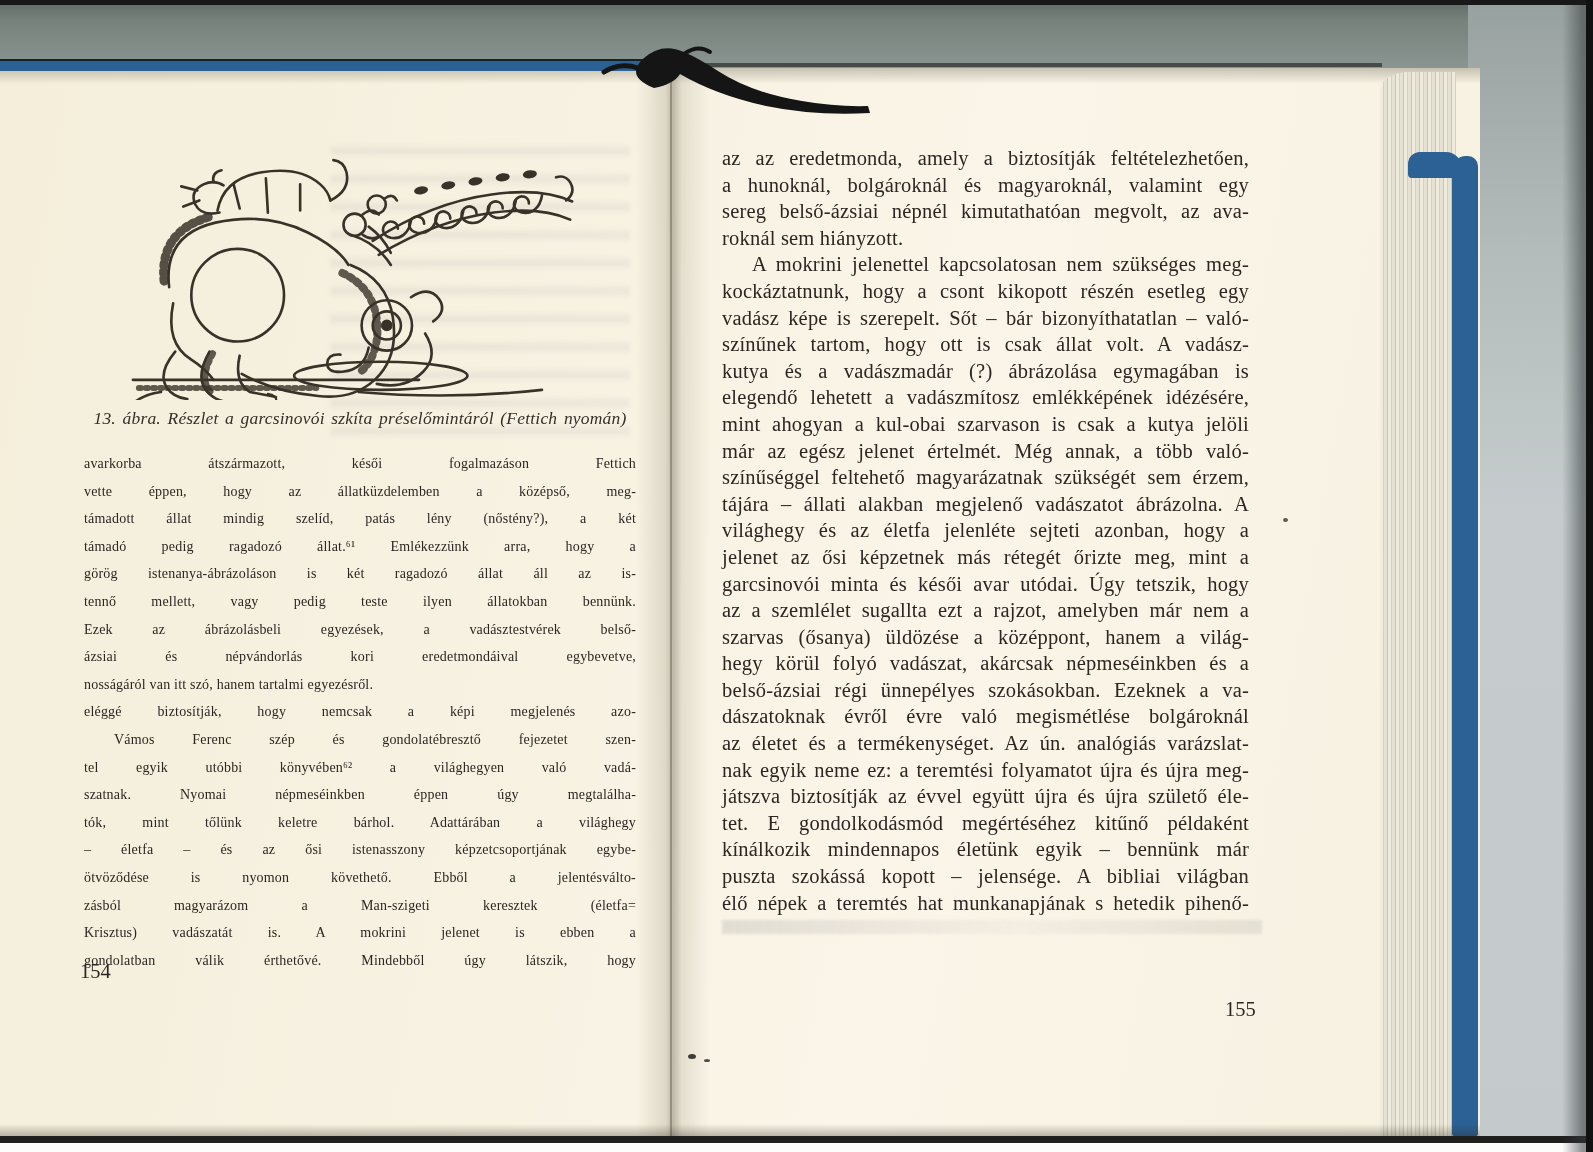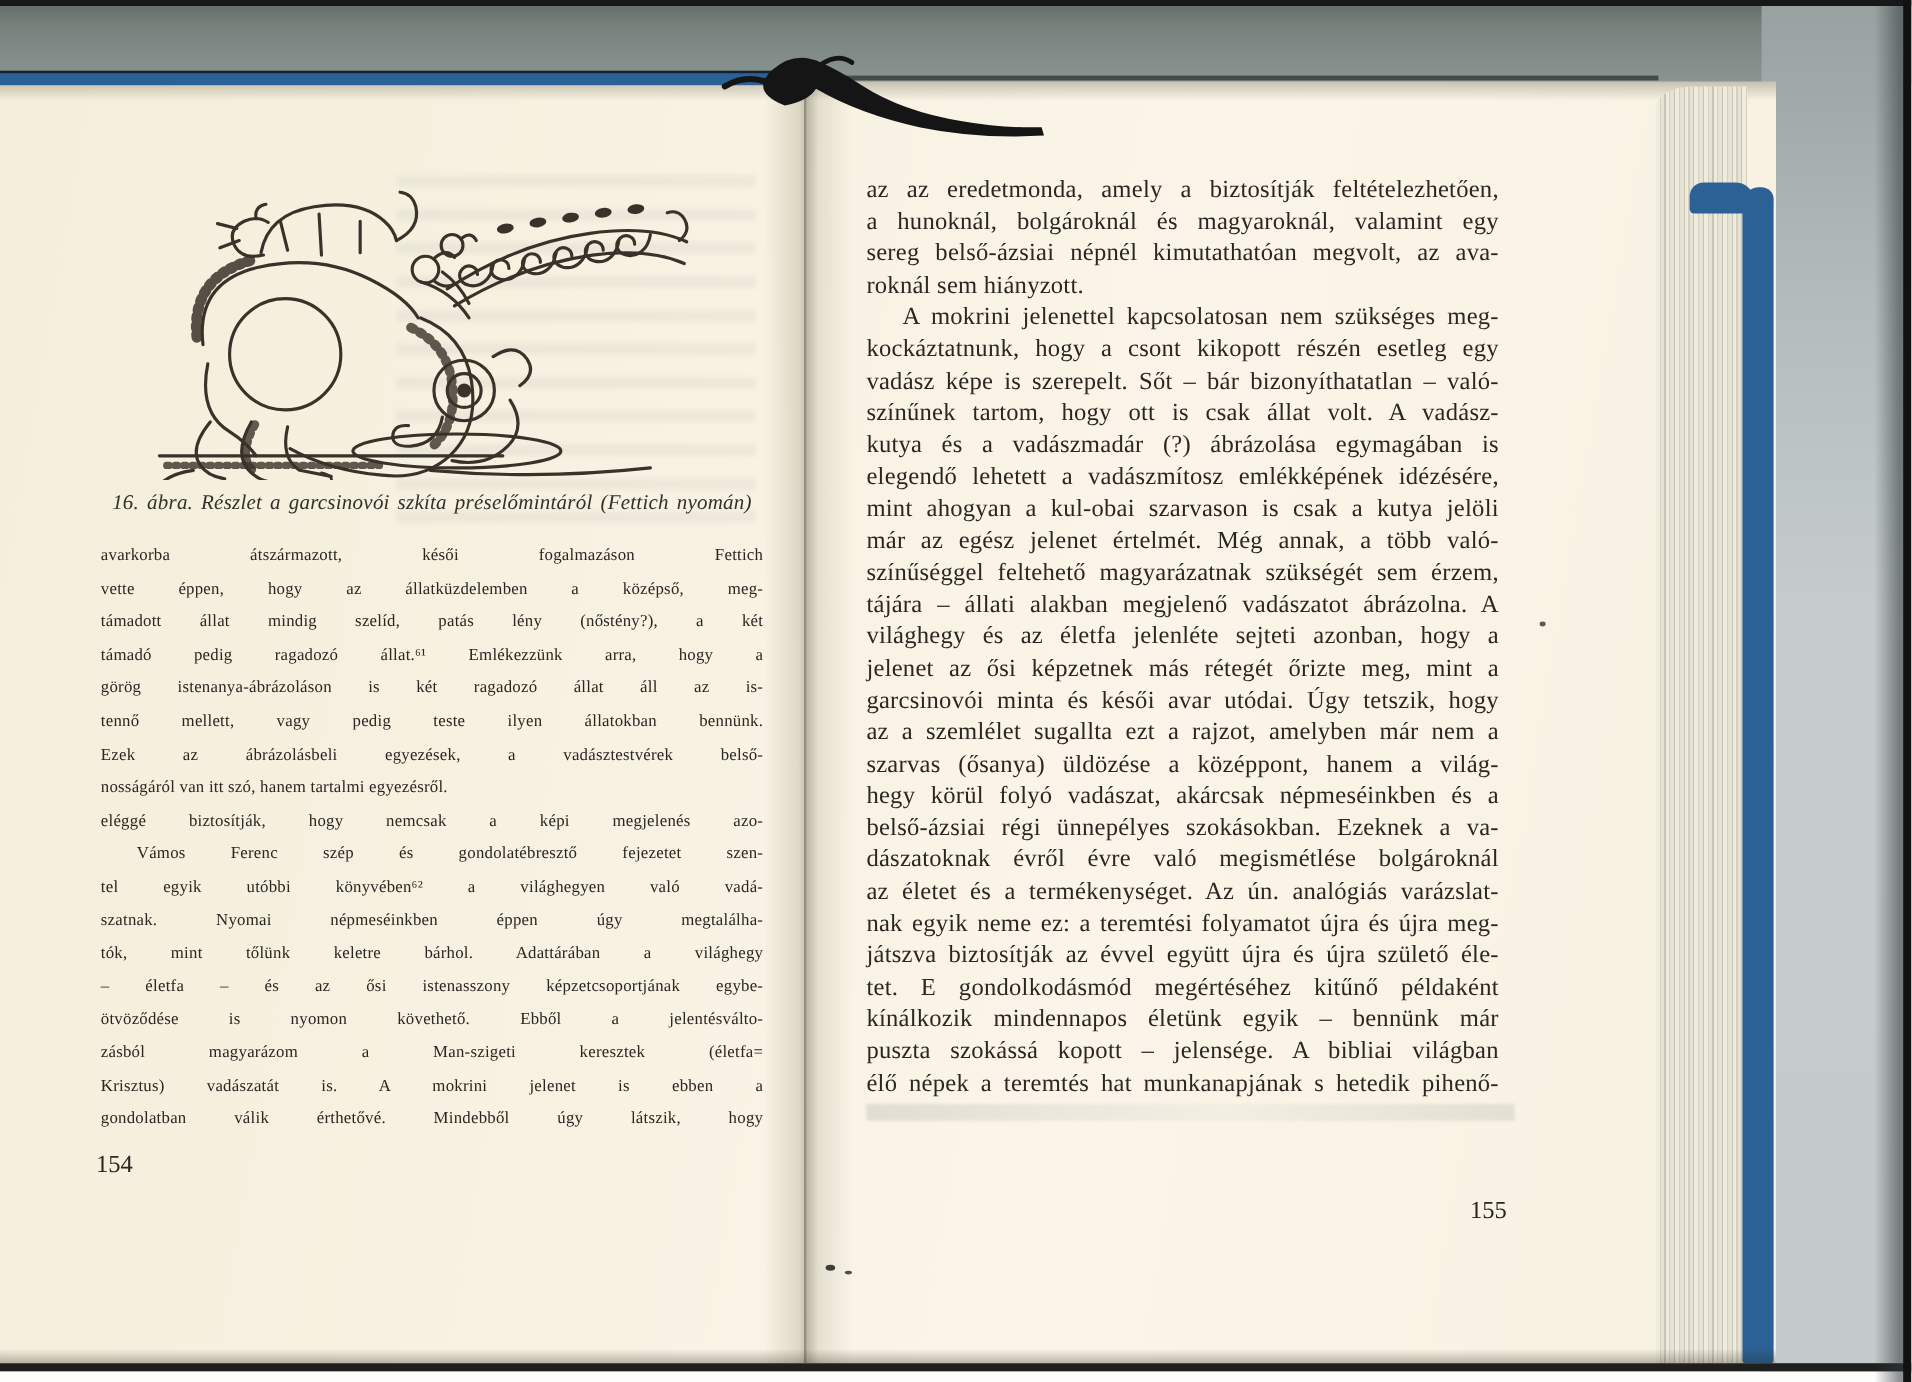--- a/index.html
+++ b/index.html
@@ -140,31 +140,32 @@
           <path d="M80 52 l-16 -4 M82 62 l-16 6"></path>
           <path d="M96 44 q-2 -10 8 -12"></path>
           <path d="M122 70 l-6 -24 M150 74 l-2 -34 M182 72 l0 -26"></path>
           <path d="M212 62 q20 -10 16 -28 q-3 -11 -13 -12"></path>
 
           <circle cx="236" cy="86" r="11"></circle>
           <path d="M244 76 q10 -8 16 0 M244 96 q8 6 16 2"></path>
         </g>
       </svg>
 
-      <div class="figcaption">16. ábra. Részlet a garcsinovói szkíta préselőmintáról (Fettich nyomán)</div>
+      <div class="figcaption">13. ábra. Részlet a garcsinovói szkíta préselőmintáról (Fettich nyomán)</div>
 
       <div class="textcol leftcol">
         <div class="para">
             <div class="tline">avarkorba átszármazott, késői fogalmazáson Fettich</div>
             <div class="tline">vette éppen, hogy az állatküzdelemben a középső, meg-</div>
             <div class="tline">támadott állat mindig szelíd, patás lény (nőstény?), a két</div>
             <div class="tline">támadó pedig ragadozó állat.⁶¹ Emlékezzünk arra, hogy a</div>
             <div class="tline">görög istenanya-ábrázoláson is két ragadozó állat áll az is-</div>
             <div class="tline">tennő mellett, vagy pedig teste ilyen állatokban bennünk.</div>
             <div class="tline">Ezek az ábrázolásbeli egyezések, a vadásztestvérek belső-</div>
+            <div class="tline">ázsiai és népvándorlás kori eredetmondáival egybevetve,</div>
             <div class="tline free">nosságáról van itt szó, hanem tartalmi egyezésről.</div>
             <div class="tline">eléggé biztosítják, hogy nemcsak a képi megjelenés azo-</div>
           </div>
         <div class="para indent">
             <div class="tline">Vámos Ferenc szép és gondolatébresztő fejezetet szen-</div>
             <div class="tline">tel egyik utóbbi könyvében⁶² a világhegyen való vadá-</div>
             <div class="tline">szatnak. Nyomai népmeséinkben éppen úgy megtalálha-</div>
             <div class="tline">tók, mint tőlünk keletre bárhol. Adattárában a világhegy</div>
             <div class="tline">– életfa – és az ősi istenasszony képzetcsoportjának egybe-</div>
             <div class="tline">ötvöződése is nyomon követhető. Ebből a jelentésválto-</div>

